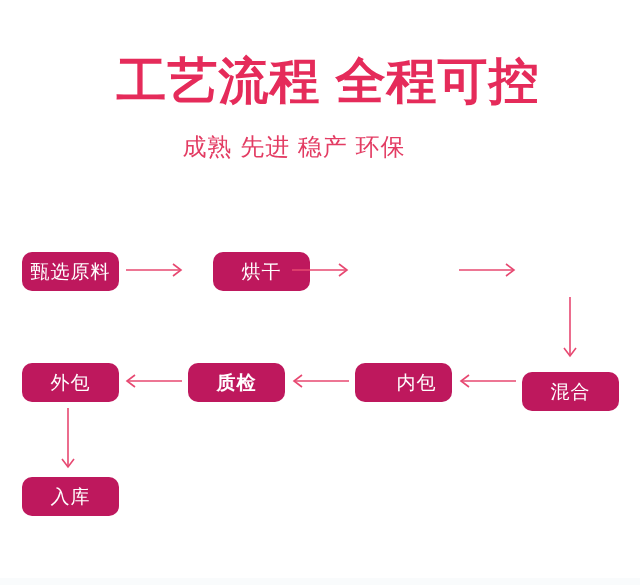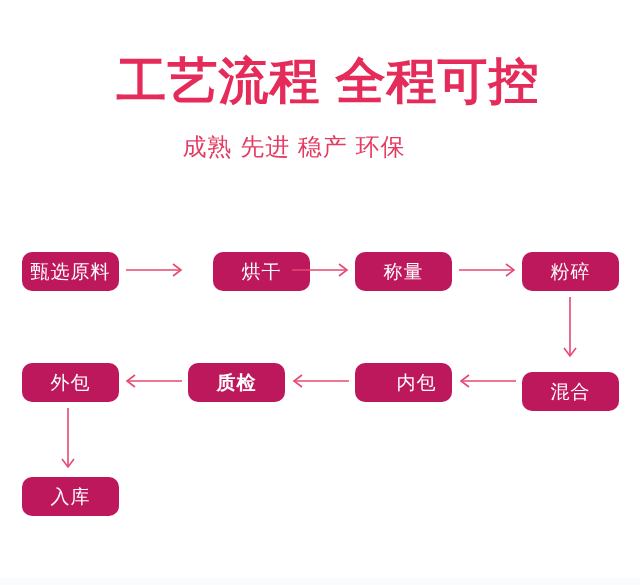--- a/index.html
+++ b/index.html
@@ -79,22 +79,20 @@
 </head>
 <body>
 
 <div class="page">
 
   <div class="title">工艺流程 全程可控</div>
   <div class="subtitle">成熟 先进 稳产 环保</div>
 
   <div class="node n-select">甄选原料</div>
   <div class="node n-dry">烘干</div>
-  <div class="node n-weigh">称量</div>
-  <div class="node n-crush">粉碎</div>
 
   <div class="node n-outer">外包</div>
   <div class="node n-inspect">质检</div>
   <div class="node n-inner">内包</div>
   <div class="node n-mix">混合</div>
 
   <div class="node n-store">入库</div>
 
   <svg class="arrow" style="left:125px;top:263px;" width="60" height="14">
     <line x1="1" y1="7" x2="56" y2="7" stroke="#e74871" stroke-width="1.6"></line>

